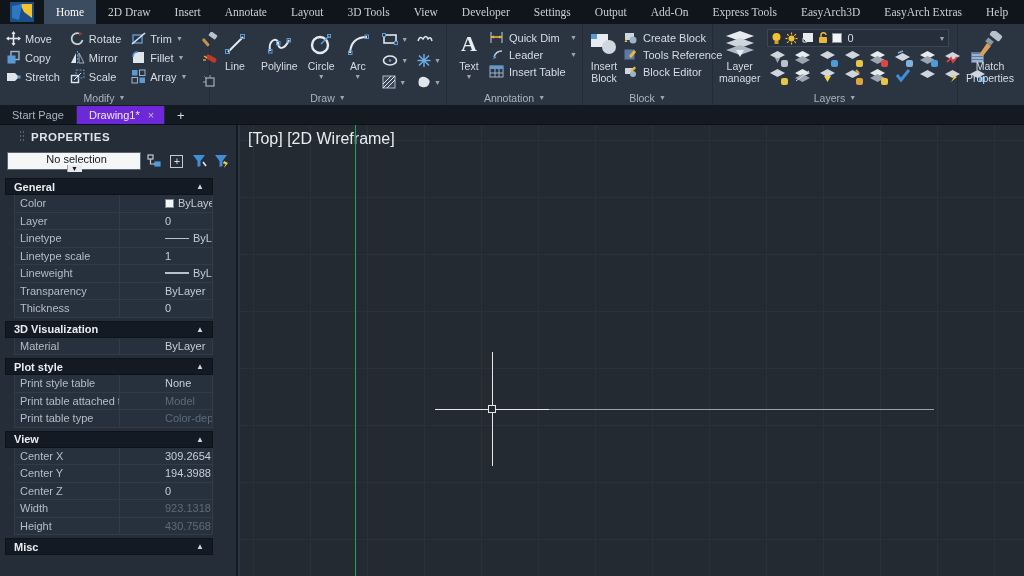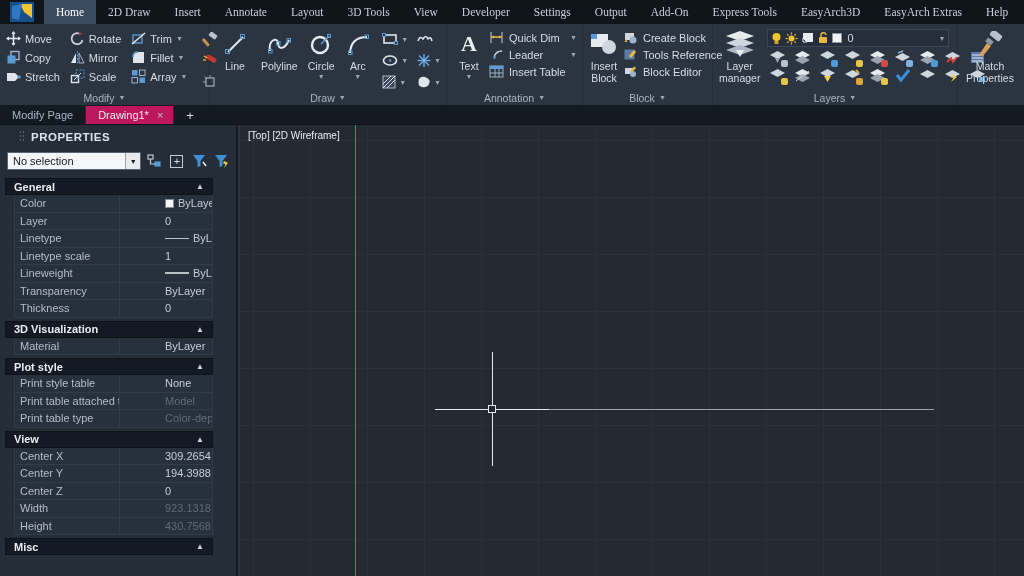--- a/index.html
+++ b/index.html
@@ -38,31 +38,31 @@
   .layercombo .lval { font-size:11px; color:#d6dde4; margin-left:2px; }
   .layercombo .caret { margin-left:auto; }
   .ltoolrow { display:flex; gap:8px; padding:3px 0 0 2px; }
   .ltool { position:relative; width:17px; height:15px; }
   .ltool .acc { position:absolute; right:-2px; bottom:-2px; width:7px; height:7px; border-radius:2px; }
   .swatch-w { width:10px; height:10px; background:#f2f4f6; border:1px solid #8a939e; }
 
   
   .tabstrip { position:absolute; top:106px; left:0; right:0; height:19px; background:#141a22; display:flex; align-items:stretch; border-bottom:1px solid #0d1117; }
   .dtab { display:flex; align-items:center; gap:8px; padding:0 12px; font-size:11px; color:#aab4bf; border-right:1px solid #232b36; cursor:default; }
-  .dtab.active { background:#be185d; color:#e9edf2; }
+  .dtab.active { background:#6d28d9; color:#e9edf2; }
   .dtab .close { color:#b9c2cc; font-size:11px; }
   .newtab { display:flex; align-items:center; padding:0 12px; color:#d7dde3; font-size:13px; }
 
   
   .props { position:absolute; top:125px; left:0; width:238px; bottom:0; background:#252d39; border-right:2px solid #151a21; overflow:hidden; }
   .phead { height:23px; display:flex; align-items:center; gap:7px; padding-left:19px; }
   .grip { width:5px; height:13px; background-image:radial-gradient(circle, #5a6573 1px, transparent 1.1px); background-size:3px 4px; }
   .ptitle { font-size:11.5px; font-weight:bold; letter-spacing:.5px; color:#dde3e9; }
   .selrow { height:26px; display:flex; align-items:center; gap:4px; padding:0 5px 0 7px; }
-  .selcombo { width:138px; height:18px; background:#f4f6f7; border:1px solid #5a6573; display:flex; align-items:center; }
+  .selcombo { width:138px; height:18px; background:#f4f6f7; border:1px solid #5a6573; display:flex; align-items:center;flex-direction:column; }
   .selcombo .seltext { flex:1; font-size:11px; color:#14181d; padding-left:5px; }
   .selcombo .selarrow { width:15px; height:16px; border-left:1px solid #9aa2ab; display:flex; align-items:center; justify-content:center; font-size:7px; color:#14181d; background:#e8eaed; }
   .tbtn { width:19px; height:18px; display:flex; align-items:center; justify-content:center; }
   .plus-box { width:13px; height:13px; border:1px solid #c3cbd4; color:#d7dde3; font-size:11px; line-height:11px; text-align:center; }
 
   .sections { padding:4px 23px 0 5px; font-size:11px; }
   .sec { margin-bottom:3px; }
   .sechead { height:17px; background:#141a23; border:1px solid #0e1319; display:flex; align-items:center; padding:0 8px; color:#e8edf2; font-weight:bold; }
   .sechead .arrow { margin-left:auto; font-size:8px; color:#cfd6dd; font-weight:normal; }
   .prow { height:17.5px; display:flex; align-items:stretch; background:#27303d; border-bottom:1px solid #323b48; border-left:1px solid #323b48; border-right:1px solid #323b48; margin-left:9px;gap:40px; }
@@ -70,21 +70,21 @@
   .pvalue { flex:1; display:flex; align-items:center; gap:4px; padding-left:5px; color:#c6cdd5; white-space:nowrap; overflow:hidden; }
   .pvalue.muted { color:#5f6a79; }
   .csw { width:9px; height:9px; background:#f4f6f8; border:1px solid #818a94; flex:none; }
   .lsample { width:24px; height:1px; background:#b9c0c8; flex:none; }
   .lsample.thick { height:2px; }
 
   
   .canvas { position:absolute; top:125px; left:240px; right:0; bottom:0; background:#232a32;
     background-image:linear-gradient(to right, #2a313a 1px, transparent 1px), linear-gradient(to bottom, #2a313a 1px, transparent 1px);
     background-size:57px 57px; background-position:13px 15px; overflow:hidden; }
-  .vplabel { position:absolute; left:8px; top:5px; font-size:10px; color:#e8edf2; }
+  .vplabel { position:absolute; left:8px; top:5px; font-size:16px; color:#e8edf2; }
   .greenaxis { position:absolute; left:115px; top:0; bottom:0; width:1px; background:#2e9e4f; }
   .entline { position:absolute; left:197px; top:284px; width:497px; height:1px; background:#9aa1a8; }
   .ch-v { position:absolute; left:252px; top:227px; width:1px; height:114px; background:#e3e7ea; }
   .ch-h { position:absolute; left:195px; top:284px; width:114px; height:1px; background:#e3e7ea; }
   .pickbox { position:absolute; left:248px; top:280px; width:8px; height:8px; border:1px solid #e3e7ea; background:#232a32; }
   svg { display:block; }
 </style>
 </head>
 <body>
 
@@ -614,21 +614,21 @@
           <span>Match Properties</span>
         </div>
       </div>
       <div class="rlabel"></div>
     </div>
 
   </div>
 
   <div class="tabstrip">
     <div class="dtab">
-      <span>Modify Page</span>
+      <span>Start Page</span>
     </div>
     <div class="dtab active" style="width:88px">
       <span>Drawing1*</span>
       <span class="close">×</span>
     </div>
     <div class="newtab">+</div>
   </div>
 
   <div class="props">
     <div class="phead">

